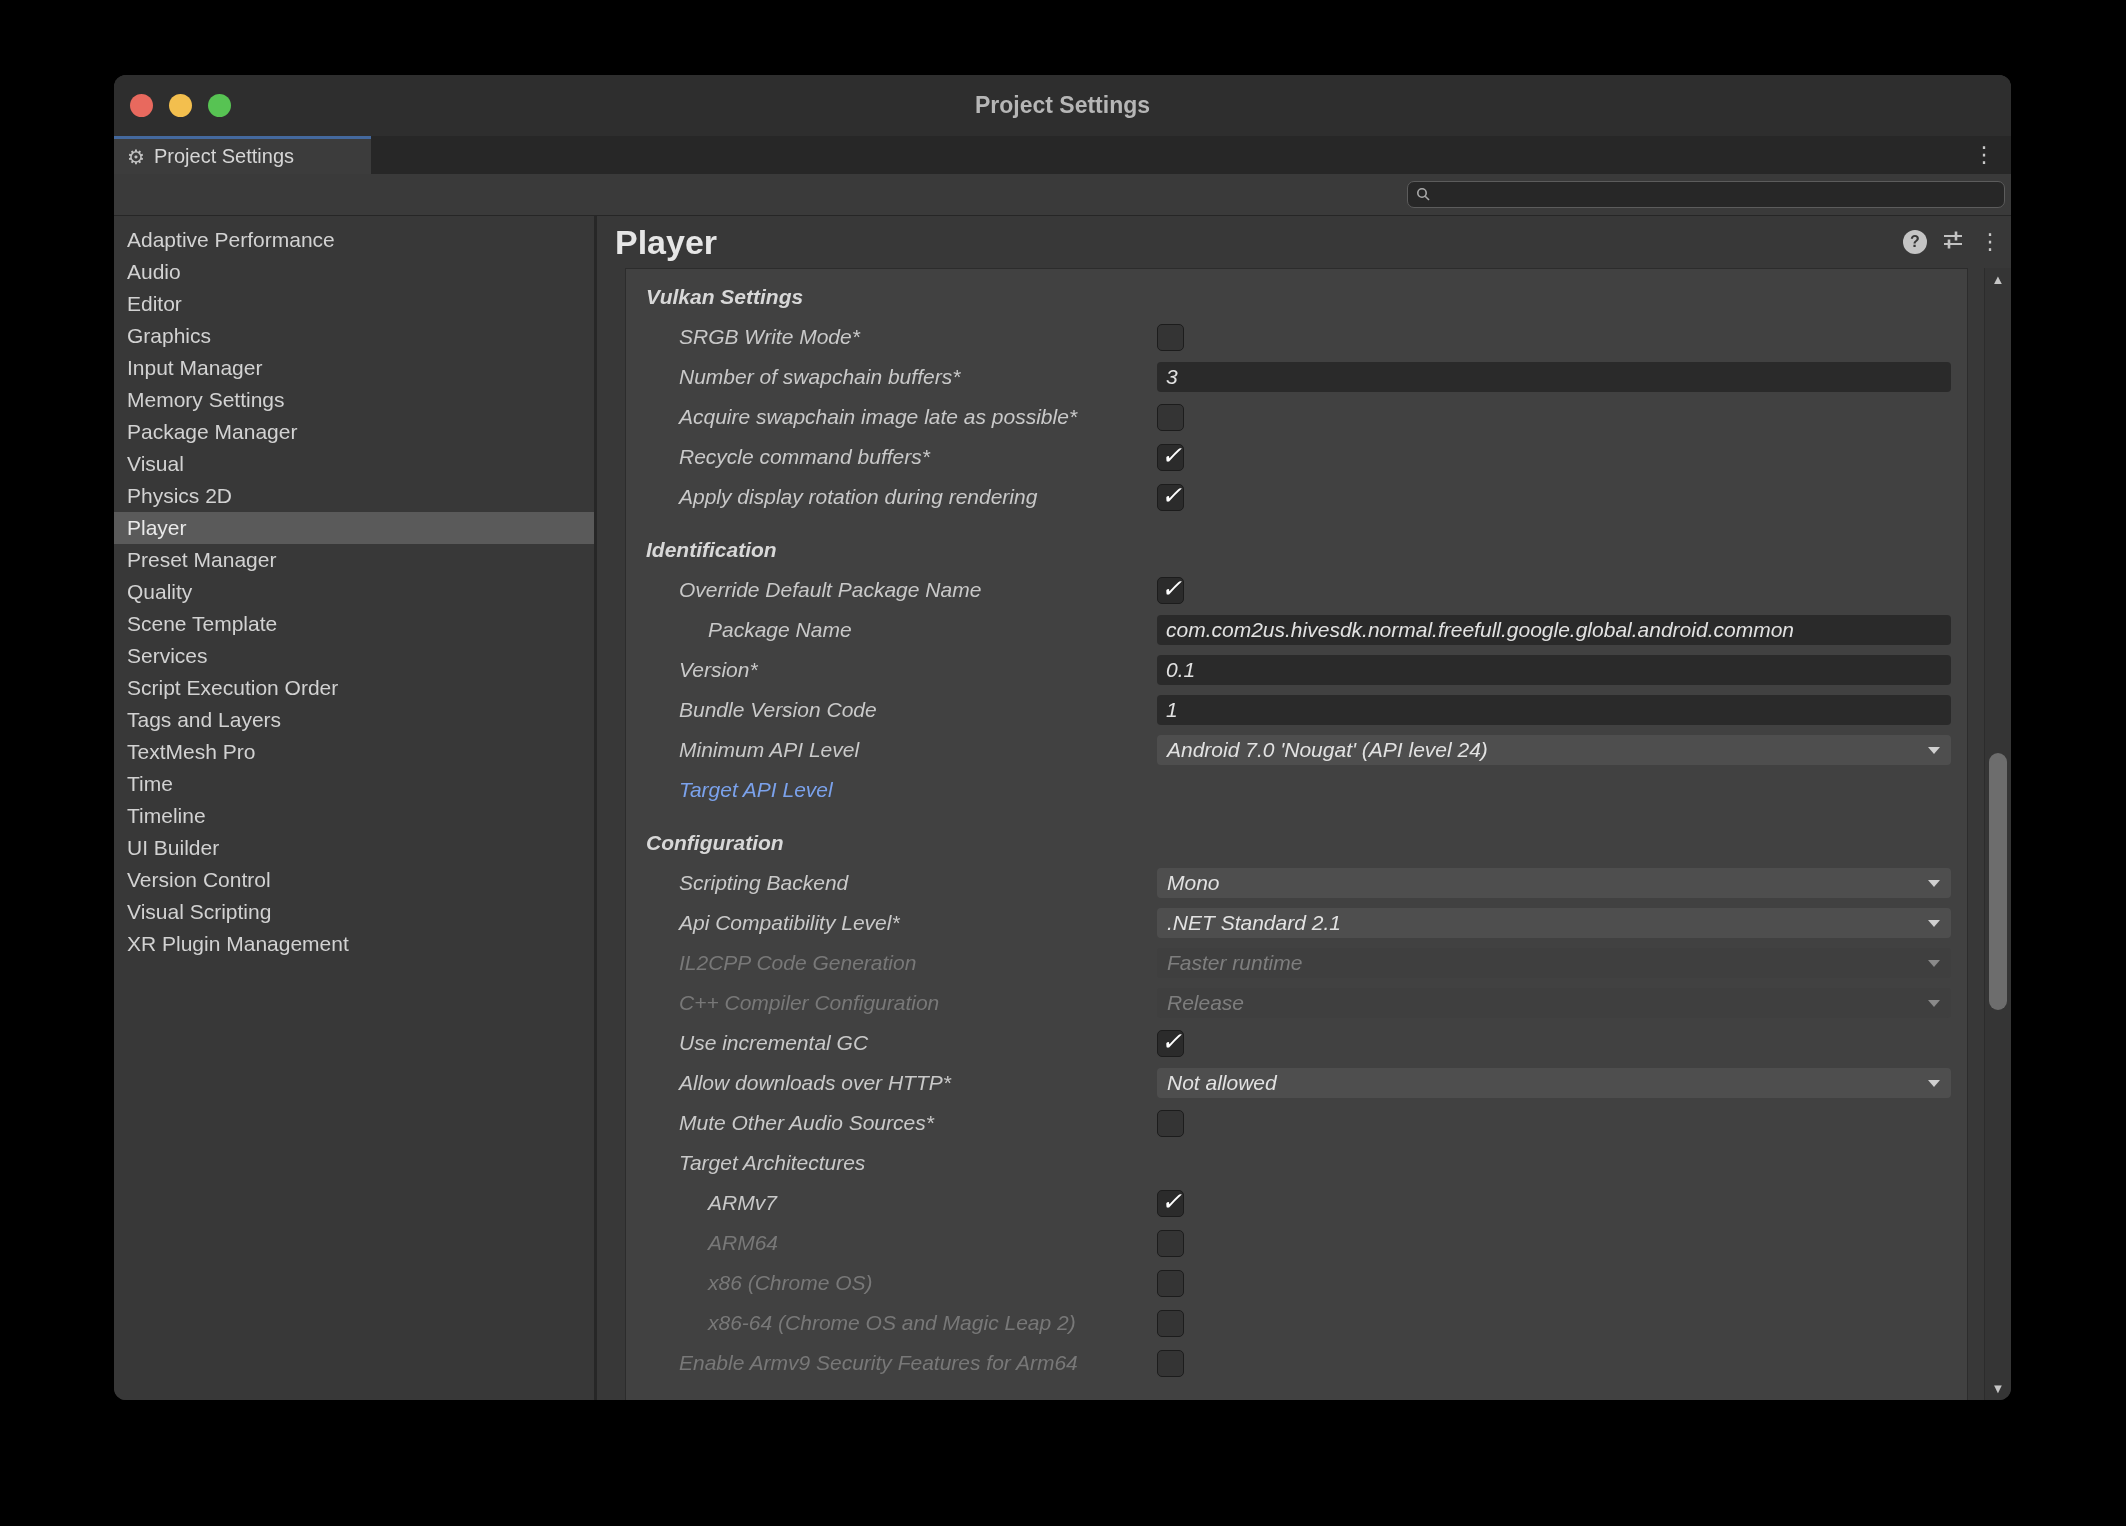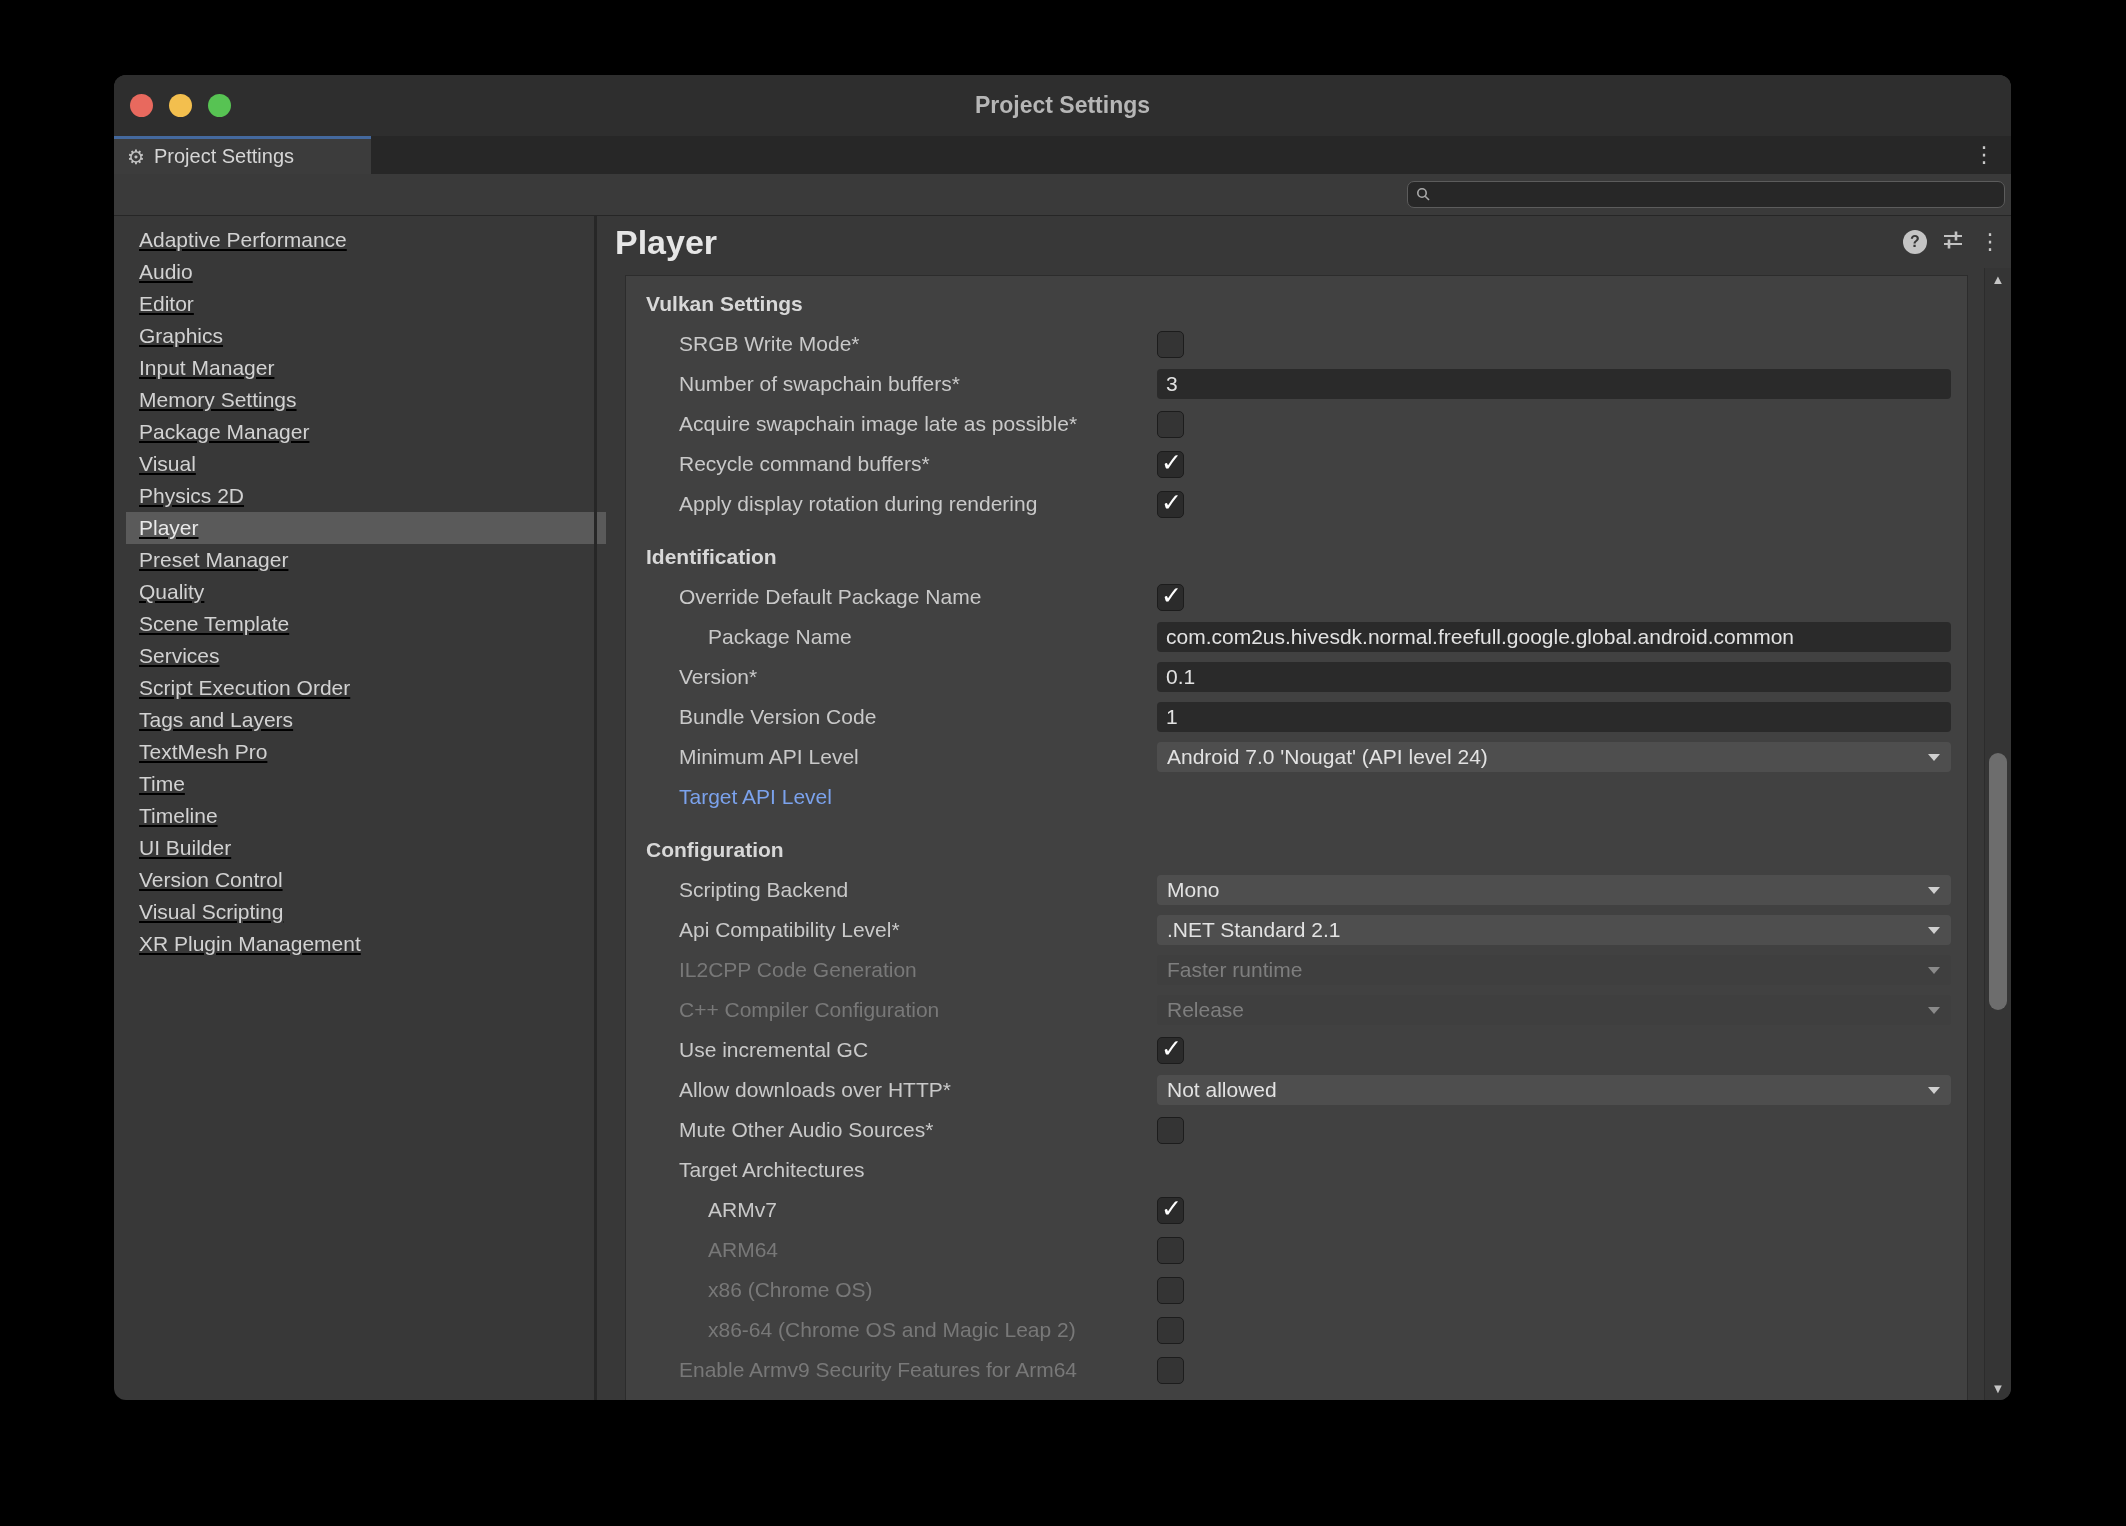--- a/index.html
+++ b/index.html
@@ -18,32 +18,32 @@
   .tab{position:absolute;left:0;top:0;width:257px;height:38px;background:#3c3c3c;border-top:3px solid #44699e;box-sizing:border-box;display:flex;align-items:center;padding-left:13px;gap:9px;cursor:default;}
   .gear{font-size:20px;color:#c2c2c2;line-height:1;}
   .tab-label{font-size:20px;color:#d6d6d6;white-space:nowrap;}
   .tab-overflow{position:absolute;right:16px;top:0;height:38px;display:flex;align-items:center;font-size:22px;color:#c8c8c8;}
   
   .toolbar{position:absolute;left:0;top:99px;right:0;height:42px;background:#3a3a3a;border-bottom:1px solid #262626;box-sizing:border-box;}
   .searchbox{position:absolute;left:1293px;top:7px;width:598px;height:27px;background:#272727;border:1px solid #5c5c5c;border-radius:7px;box-sizing:border-box;display:flex;align-items:center;padding-left:8px;gap:6px;}
   .search-icon svg{display:block;}
   .search-input{flex:1;background:transparent;border:none;outline:none;color:#ddd;font-size:17px;height:100%;font-family:"Liberation Sans",sans-serif;}
   
-  .sidebar{position:absolute;left:12px;top:141px;width:480px;bottom:0;background:#383838;padding-top:8px;box-sizing:border-box;overflow:hidden;text-decoration:underline;}
+  .sidebar{position:absolute;left:0;top:141px;width:480px;bottom:0;background:#383838;padding-top:8px;box-sizing:border-box;overflow:hidden;}
   .side-item{height:32px;line-height:32px;padding-left:13px;font-size:21px;color:#d2d2d2;white-space:nowrap;cursor:default;}
   .side-item.selected{background:#5a5a5a;color:#e9e9e9;}
   .vsep{position:absolute;left:480px;top:141px;width:3px;bottom:0;background:#272727;}
   
   .content-header{position:absolute;left:483px;right:0;top:141px;height:52px;background:#383838;display:flex;align-items:center;}
   .player-title{padding-left:18px;font-size:34px;font-weight:bold;color:#e6e6e6;}
   .header-icons{position:absolute;right:10px;top:141px;height:52px;display:flex;align-items:center;gap:15px;}
   .help-icon{width:24px;height:24px;border-radius:50%;background:#c4c4c4;color:#373737;font-weight:bold;font-size:16px;display:flex;align-items:center;justify-content:center;}
   .more-icon{font-size:22px;color:#c8c8c8;}
   
-  .panel{position:absolute;left:511px;top:200px;width:1343px;bottom:0;background:#414141;border:1px solid #2c2c2c;border-bottom:none;box-sizing:border-box;padding-top:8px;overflow:hidden;}
+  .panel{position:absolute;left:511px;top:193px;width:1343px;bottom:0;background:#414141;border:1px solid #2c2c2c;border-bottom:none;box-sizing:border-box;padding-top:8px;overflow:hidden;font-style:italic;}
   .sec-header{height:40px;margin-top:13px;padding-left:20px;font-weight:bold;font-size:21px;color:#d8d8d8;display:flex;align-items:center;}
   .sec-header.first{margin-top:0;}
   .row{height:40px;display:flex;align-items:center;}
   .row-label{width:531px;box-sizing:border-box;padding-left:53px;flex:none;font-size:21px;color:#c9c9c9;white-space:nowrap;overflow:hidden;}
   .row-label.indent2{padding-left:82px;}
   .row-label.dim{color:#787878;}
   .row-label.blue{color:#7ba2ec;}
   .checkbox{width:27px;height:27px;border-radius:5px;background:#343434;border:1px solid #1c1c1c;box-sizing:border-box;position:relative;flex:none;}
   .checkbox.checked{background:#2b2b2b;}
   .check{position:absolute;left:3px;top:-3px;font-size:25px;color:#ffffff;line-height:1.1;}

